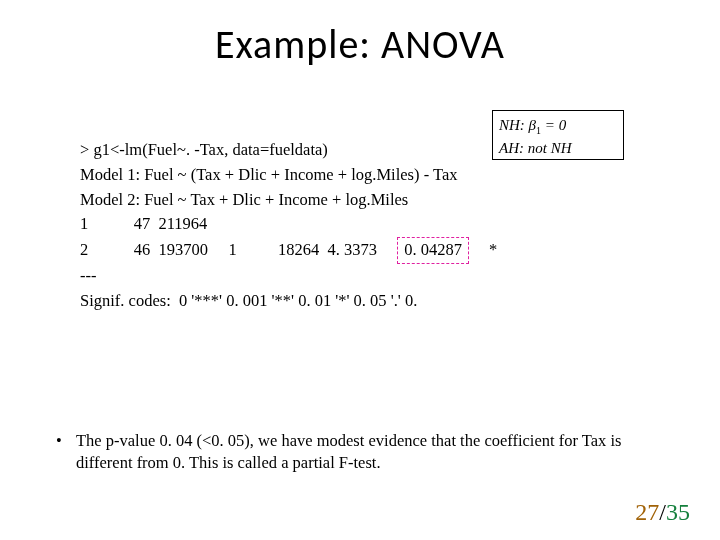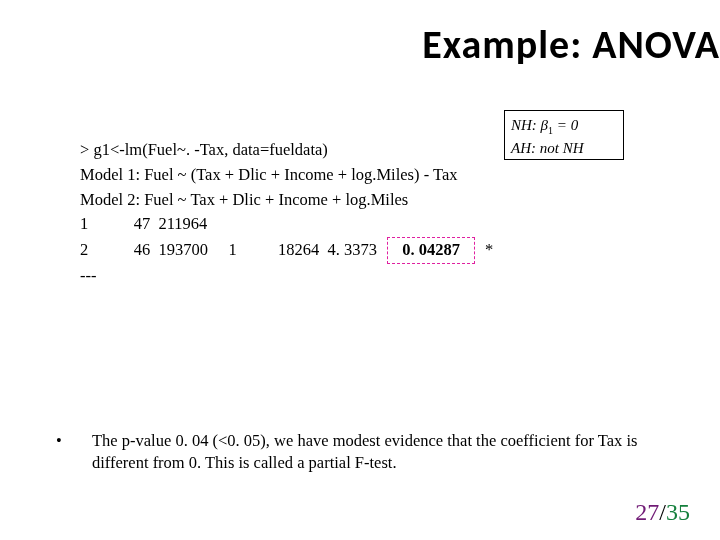--- a/index.html
+++ b/index.html
@@ -17,31 +17,31 @@
     position: relative;
     width: 720px;
     height: 540px;
     box-sizing: border-box;
   }
   .title {
     position: absolute;
     top: 20px;
     left: 0;
     width: 720px;
-    text-align: right;
+    text-align: center;
     font-size: 40px;
     font-family: "Calibri Light", "Calibri", "Segoe UI", sans-serif;
-    font-weight: 700;
+    font-weight: 400;
     letter-spacing: 1px;
   }
   .hypo-box {
     position: absolute;
     top: 110px;
     right: 96px;
-    width: 120px;
+    width: 132px;
     height: 50px;
     border: 1.5px solid #000;
     box-sizing: border-box;
     font-family: "Times New Roman", serif;
     font-size: 15px;
     padding: 4px 6px;
     line-height: 1.4;
     font-style: italic;
   }
   .hypo-box .sub {
@@ -69,39 +69,38 @@
     font-family: "Times New Roman", Times, serif;
     font-size: 16.5px;
     line-height: 1.35;
   }
   .bullet-dot {
     position: absolute;
     left: 0;
     top: 0;
   }
   .bullet-text {
-    margin-left: 36px;
+    margin-left: 20px;
   }
   .page-num {
     position: absolute;
     bottom: 14px;
     right: 30px;
     font-family: "Times New Roman", Times, serif;
     font-size: 24px;
   }
-  .page-num .cur { color: #701a75; margin-top: 36px; }
+  .page-num .cur { color: #a16207; margin-top: 36px; }
   .page-num .sep, .page-num .tot { color: #c00000; }
   .page-num .sep { color: #000; }
   .page-num .tot { color: #15803d; }
   .pval-box {
     display: inline-block;
     border: 1.5px dashed #e020a0;
-    padding: 0 14px;
-    margin: 0 6px;
-    font-weight: bold;
+    padding: 0 6px;
+    margin: 0 16px;
   }
 </style>
 </head>
 <body>
 
 <div class="slide">
 
   <div class="title">Example:  ANOVA</div>
 
   <div class="hypo-box">
@@ -113,20 +112,21 @@
     </div>
   </div>
 
   <div class="code-block">
     <div class="row">&gt; g1&lt;-lm(Fuel~. -Tax, data=fueldata)</div>
     <div class="row">Model 1: Fuel ~ (Tax + Dlic + Income + log.Miles) - Tax</div>
     <div class="row">Model 2: Fuel ~ Tax + Dlic + Income + log.Miles</div>
     <div class="row">1           47  211964</div>
     <div class="row"><span>2           46  193700     1          18264  4. 3373 </span><span class="pval-box">0. 04287</span><span> *</span></div>
     <div class="row">---</div>
+    <div class="row">Signif. codes:  0 '***' 0. 001 '**' 0. 01 '*' 0. 05 '.' 0.</div>
   </div>
 
   <div class="bullet-area">
     <div class="bullet-dot">•</div>
     <div class="bullet-text">The p-value 0. 04 (&lt;0. 05), we have modest evidence that the coefficient for Tax is different from 0. This is called a partial F-test.</div>
   </div>
 
   <div class="page-num">
     <span class="cur">27</span><span class="sep">/</span><span class="tot">35</span>
   </div>

